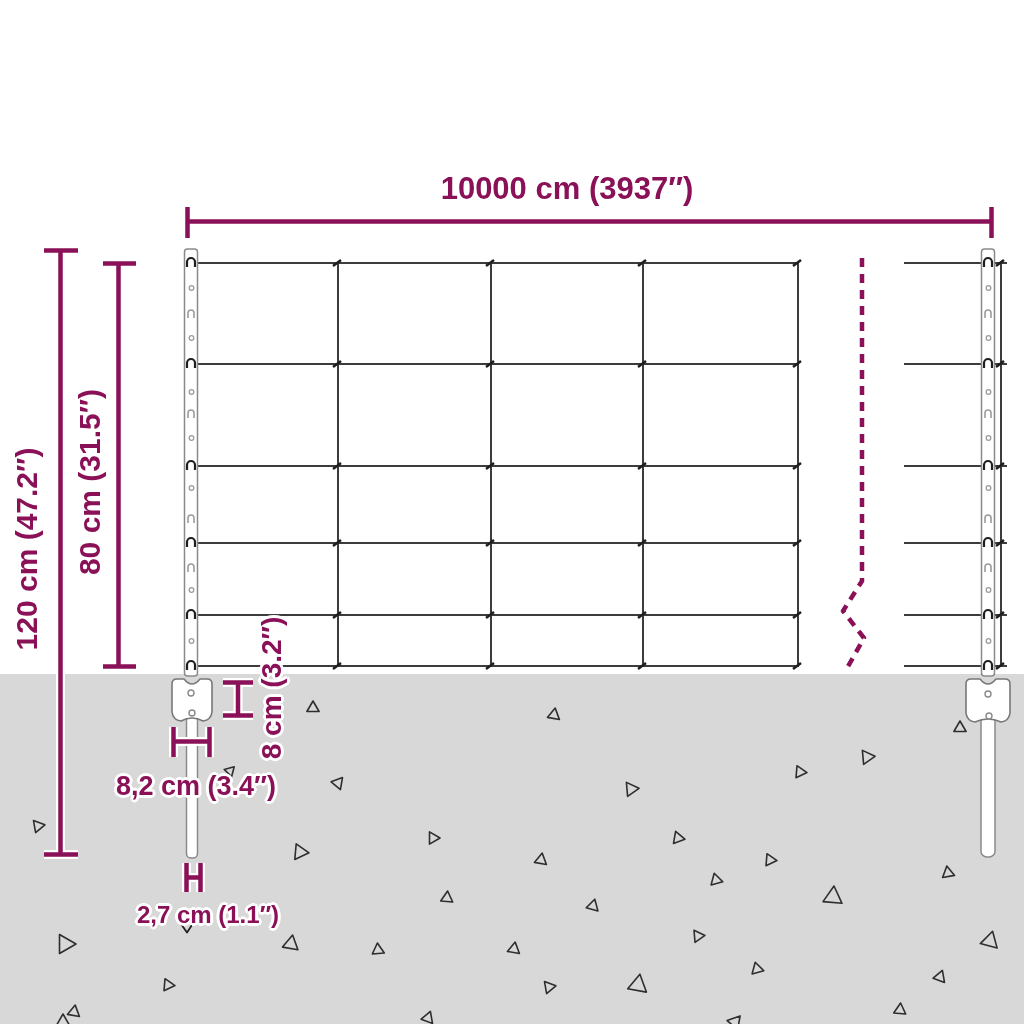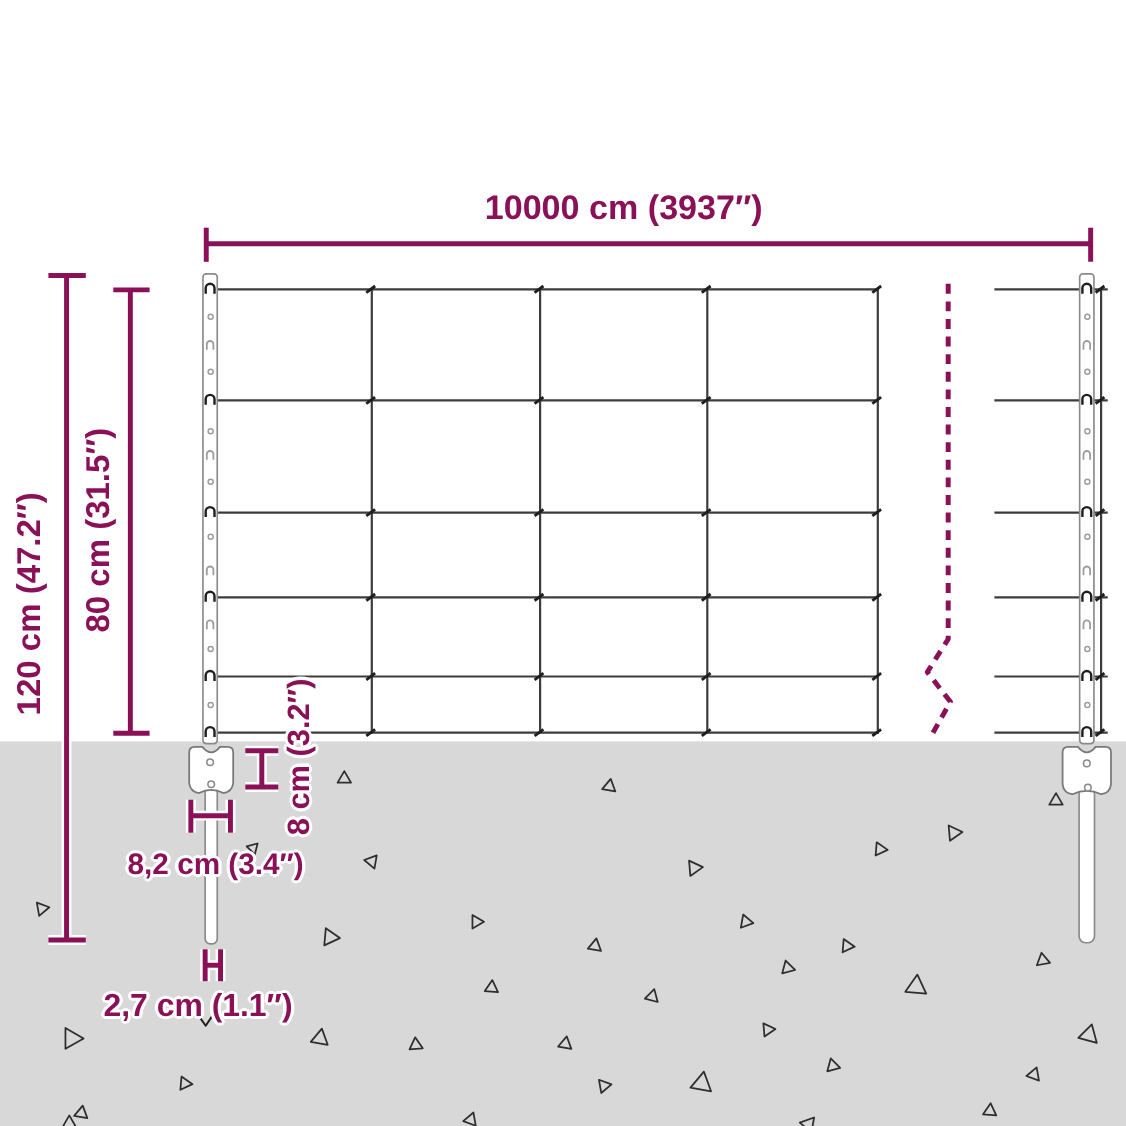--- a/index.html
+++ b/index.html
@@ -210,14 +210,14 @@
   <div class="dim-label" style="left:567px;top:189px;font-size:31px">10000 cm (3937″)</div>
 
   <div class="dim-label rot" style="left:27px;top:549px;font-size:30px">120 cm (47.2″)</div>
 
   <div class="dim-label rot" style="left:90px;top:482px;font-size:30px">80 cm (31.5″)</div>
 
   <div class="dim-label rot" style="left:272px;top:688px;font-size:28px">8 cm (3.2″)</div>
 
   <div class="dim-label" style="left:196px;top:786px;font-size:27px">8,2 cm (3.4″)</div>
 
-  <div class="dim-label" style="left:180px;top:915px;font-size:29px">2,7 cm (1.1″)</div>
+  <div class="dim-label" style="left:208px;top:915px;font-size:24px">2,7 cm (1.1″)</div>
 </div>
 
 </body></html>

